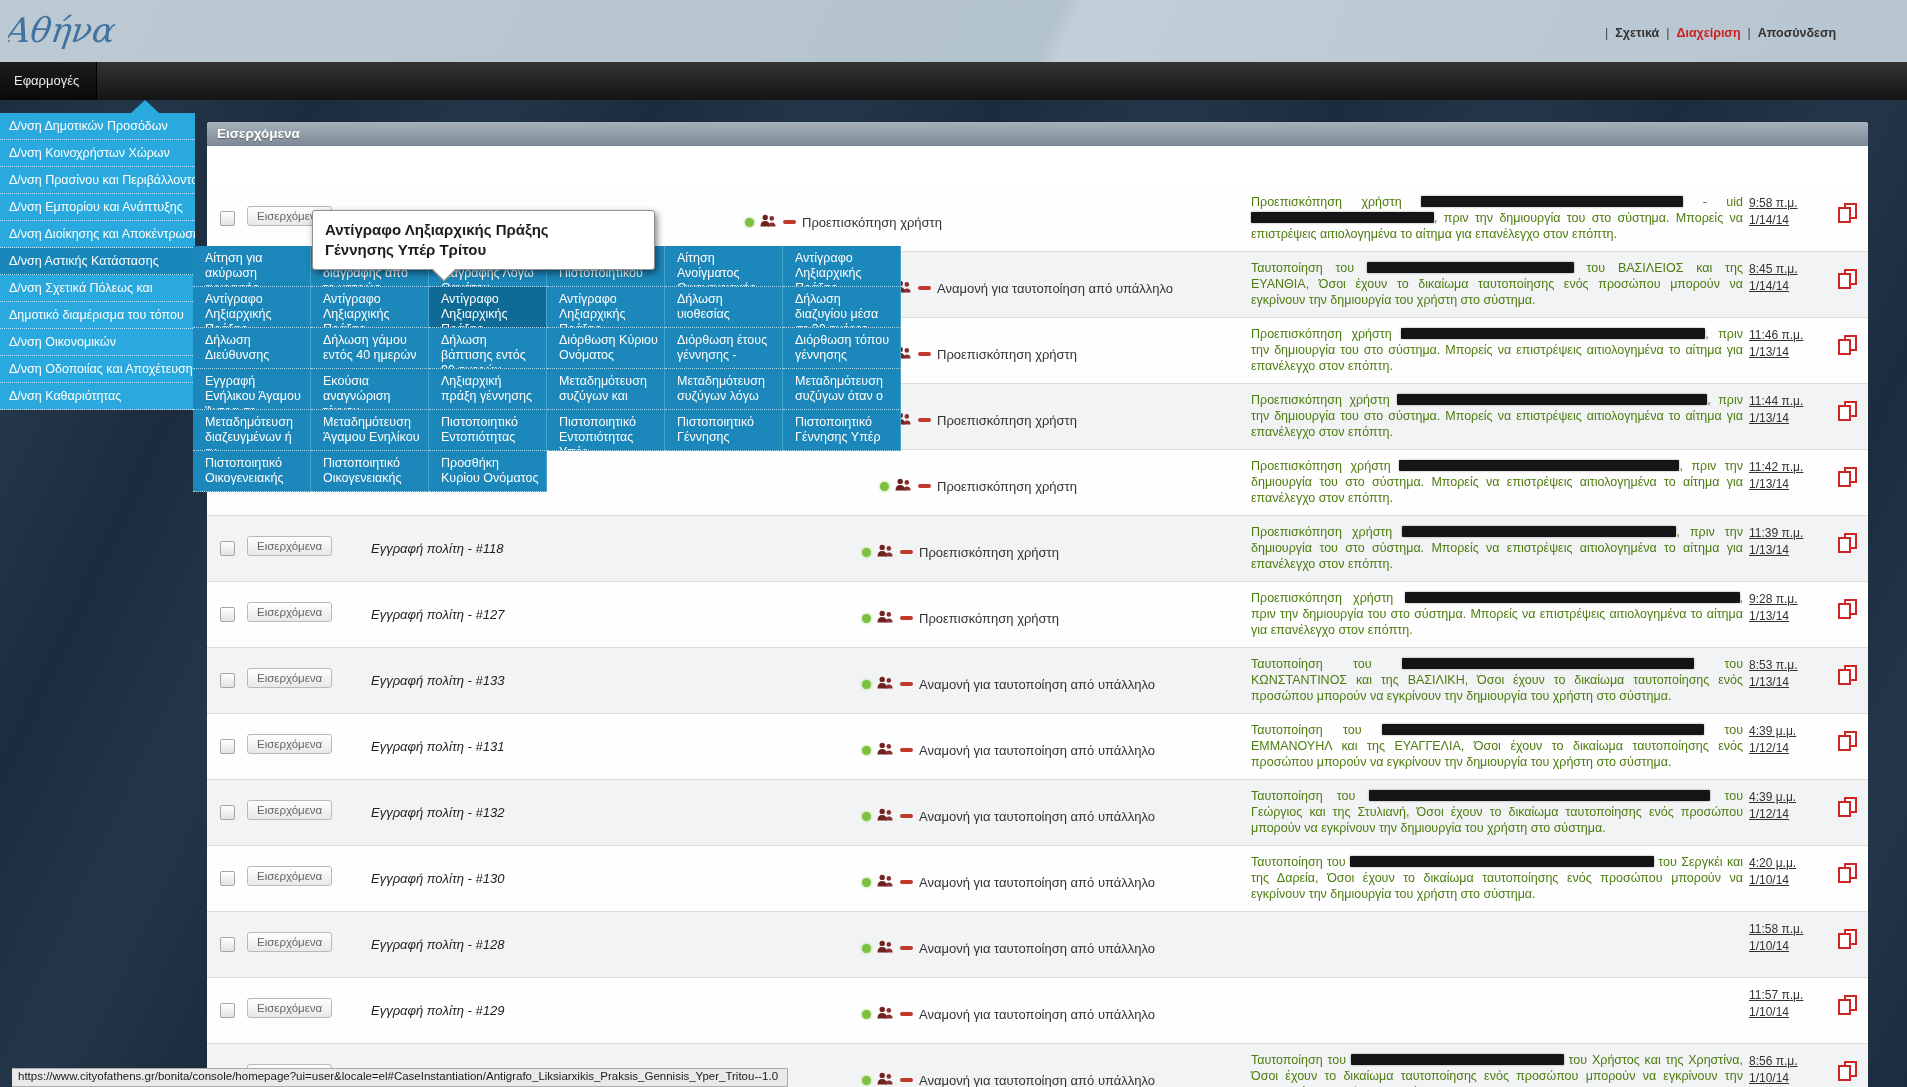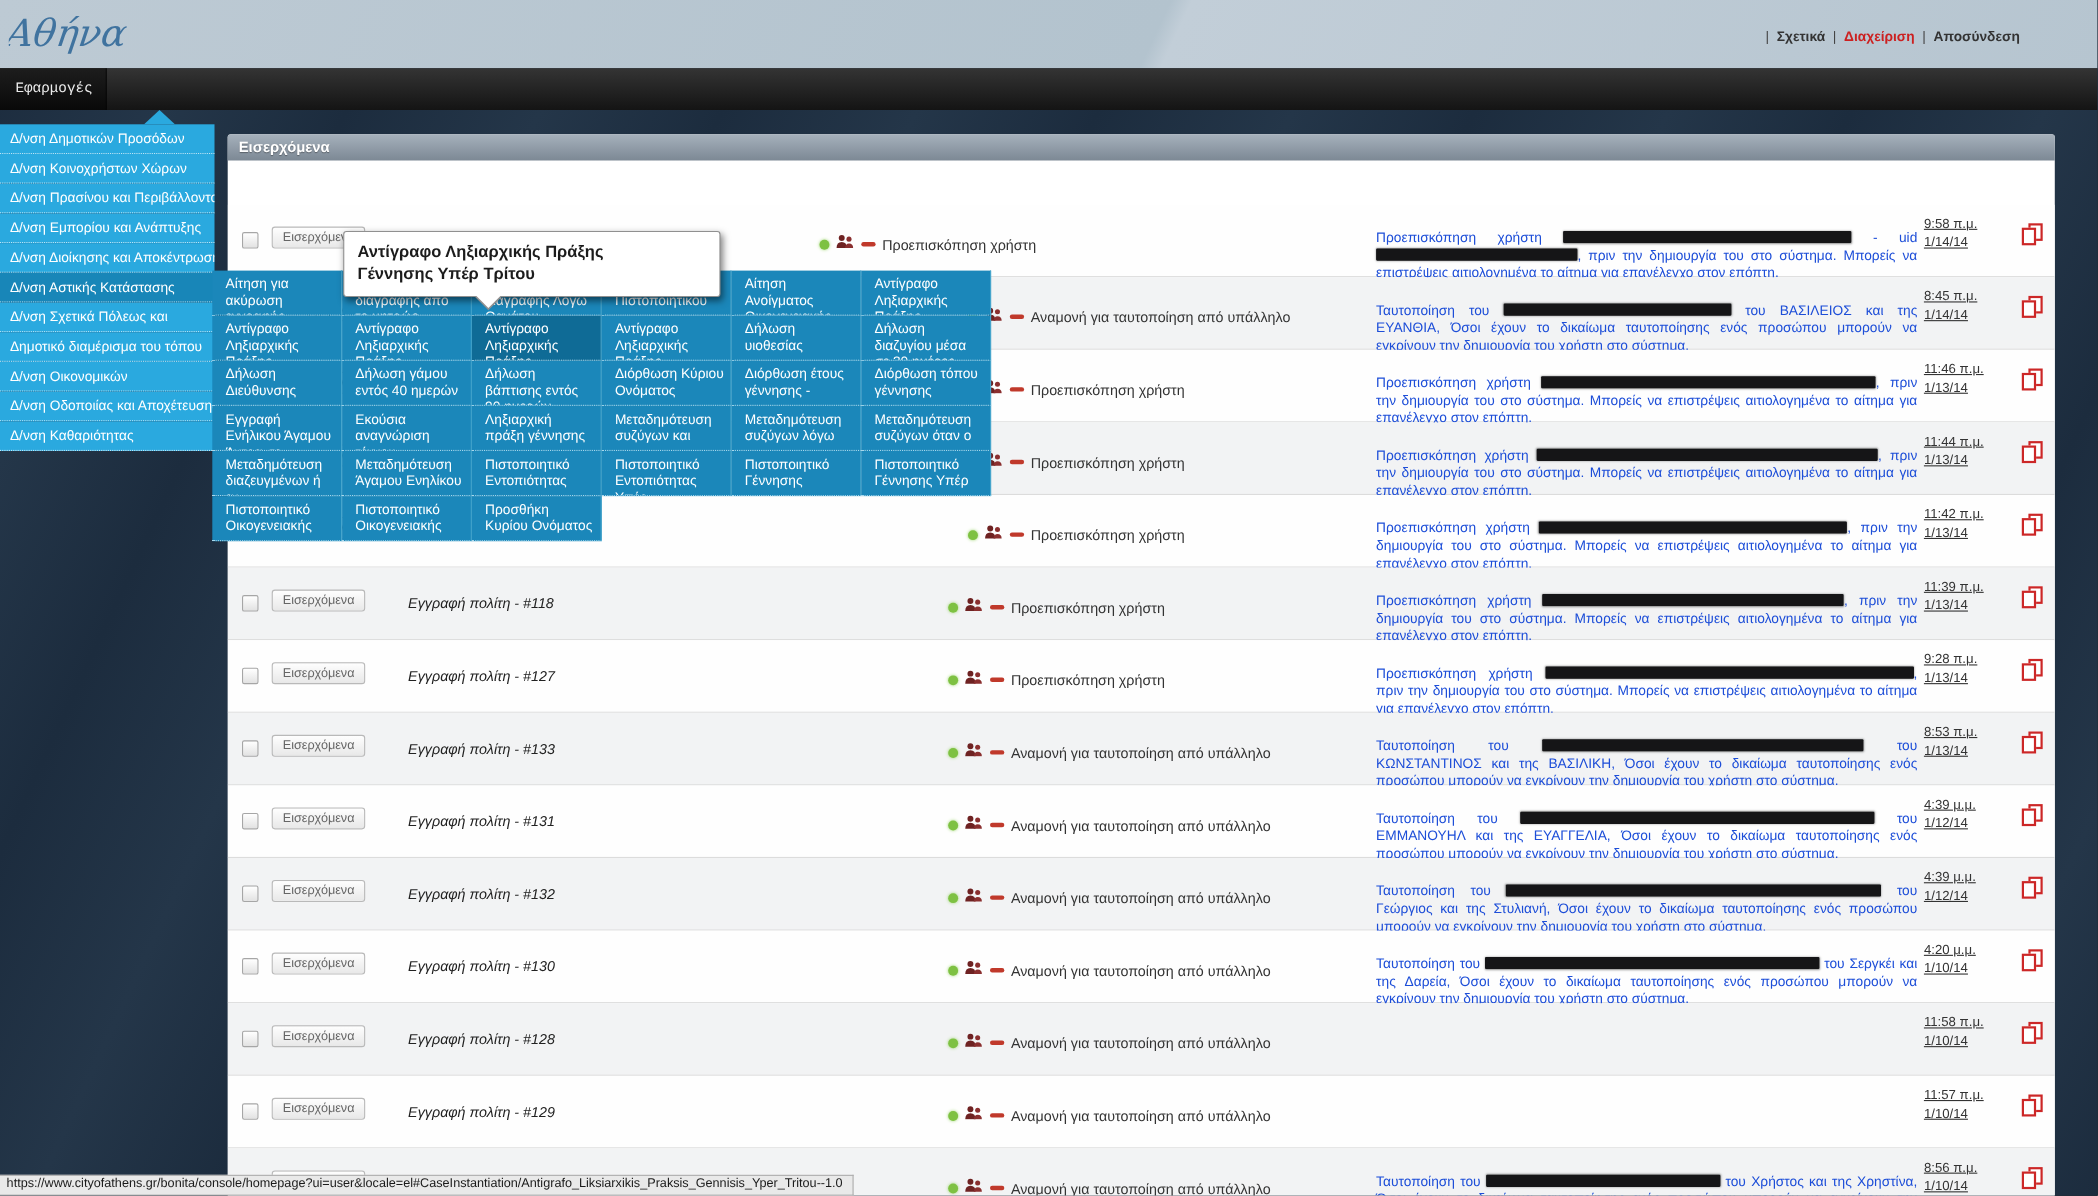--- a/index.html
+++ b/index.html
@@ -9,21 +9,21 @@
   
   .topband{position:absolute;left:0;top:0;width:1907px;height:62px;
     background:linear-gradient(115deg,#bdcad4 0%,#b3c3ce 55%,#c2ced8 56%,#b6c5d0 100%);}
   .logo{position:absolute;left:8px;top:4px;}
   .toplinks{position:absolute;left:1598px;top:26px;font-size:12.5px;font-weight:bold;color:#333;white-space:nowrap;}
   .toplinks .sep{margin:0 7px;color:#444;font-weight:normal;}
   .toplinks a{color:#333;text-decoration:none;cursor:pointer;}
   .toplinks a.active{color:#cc2020;text-align:center;}
   
   .navbar{position:absolute;left:0;top:62px;width:1907px;height:38px;
-    background:linear-gradient(#343434,#141414);font-family:Liberation Mono, monospace;}
+    background:linear-gradient(#343434,#141414);}
   .navtab{position:absolute;left:0;top:0;width:97px;height:38px;line-height:38px;
     background:linear-gradient(#1d1d1d,#090909);border-right:1px solid #000;
     color:#ececec;font-size:13px;padding-left:14px;box-sizing:border-box;cursor:pointer;}
   
   .sb-arrow{position:absolute;left:131px;top:100px;width:0;height:0;
     border-left:14px solid transparent;border-right:14px solid transparent;
     border-bottom:13px solid #2aa9df;z-index:21;}
   .sidebar{position:absolute;left:0;top:113px;width:195px;z-index:20;}
   .sb-item{height:26px;line-height:26px;padding-left:9px;font-size:12.5px;color:#fff;
     background:#2aa9df;border-bottom:1px dotted rgba(255,255,255,.7);
@@ -58,22 +58,22 @@
     border-radius:3px;background:linear-gradient(#fefefe,#e8e8e8);color:#666;font-size:11.5px;}
   .title{position:absolute;left:164px;top:25px;font-size:13px;color:#222;cursor:pointer;white-space:nowrap;font-style:italic;}
   .cluster{position:absolute;top:27px;display:flex;align-items:center;gap:6px;white-space:nowrap;}
   .v1 .cluster{left:538px;}
   .v2 .cluster{left:673px;}
   .v3 .cluster{left:655px;}
   .dot{width:9px;height:9px;border-radius:50%;background:#7ec142;box-shadow:0 0 3px #9ad56a;flex:none;}
   .people{flex:none;}
   .dash{width:13px;height:4px;border-radius:2px;background:#c0392b;flex:none;}
   .status{font-size:13px;color:#333;}
-  .desc{position:absolute;left:1044px;top:22px;width:492px;font-size:12.5px;line-height:16px;
-    color:#1d4ed8;text-align:justify;}
+  .desc{position:absolute;left:1044px;top:8px;width:492px;font-size:12.5px;line-height:16px;
+    color:#4d7c0f;text-align:justify;}
   .redact{display:inline-block;height:11px;background:#151517;border-radius:1px;
     vertical-align:-1px;box-shadow:0 0 2px rgba(0,0,0,.45);}
   .time{position:absolute;left:1542px;top:9px;font-size:12px;color:#333;line-height:17px;text-decoration:underline;}
   .time span{display:block;}
   .copyicon{position:absolute;left:1631px;top:17px;width:19px;height:19px;cursor:pointer;}
   .copyicon i{position:absolute;width:9px;height:12px;background:#fff;border:2px solid #cc2727;}
   .copyicon .bk{left:6px;top:0;}
   .copyicon .fr{left:0;top:4px;}
   
   .appmenu{position:absolute;left:193px;top:246px;z-index:30;display:grid;
@@ -84,21 +84,21 @@
   .menu-cell.hover{background:#0f6b96;}
   
   .tooltip{position:absolute;left:312px;top:210px;width:317px;z-index:40;background:#fff;
     border:1px solid #909090;border-radius:3px;box-shadow:2px 3px 7px rgba(0,0,0,.5);
     padding:9px 12px;font-size:15px;font-weight:bold;color:#1c1c1c;line-height:20px;}
   .tooltip:before{content:"";position:absolute;left:118px;bottom:-13px;width:0;height:0;
     border:13px solid transparent;border-bottom:0;border-top-color:#909090;}
   .tooltip:after{content:"";position:absolute;left:119px;bottom:-11px;width:0;height:0;
     border:12px solid transparent;border-bottom:0;border-top-color:#fff;}
   
-  .statusbar{position:absolute;left:0;top:1068px;height:16px;display:inline-block;
+  .statusbar{position:absolute;left:12px;top:1068px;height:16px;display:inline-block;
     background:#e9e9e9;border:1px solid #adadad;border-left:none;z-index:50;
     font-size:11.5px;color:#1a1a1a;padding:1px 9px 0 6px;white-space:nowrap;}
 </style>
 </head>
 <body>
 
 <div id="screen">
 
   <div class="topband">
     <div class="logo">

